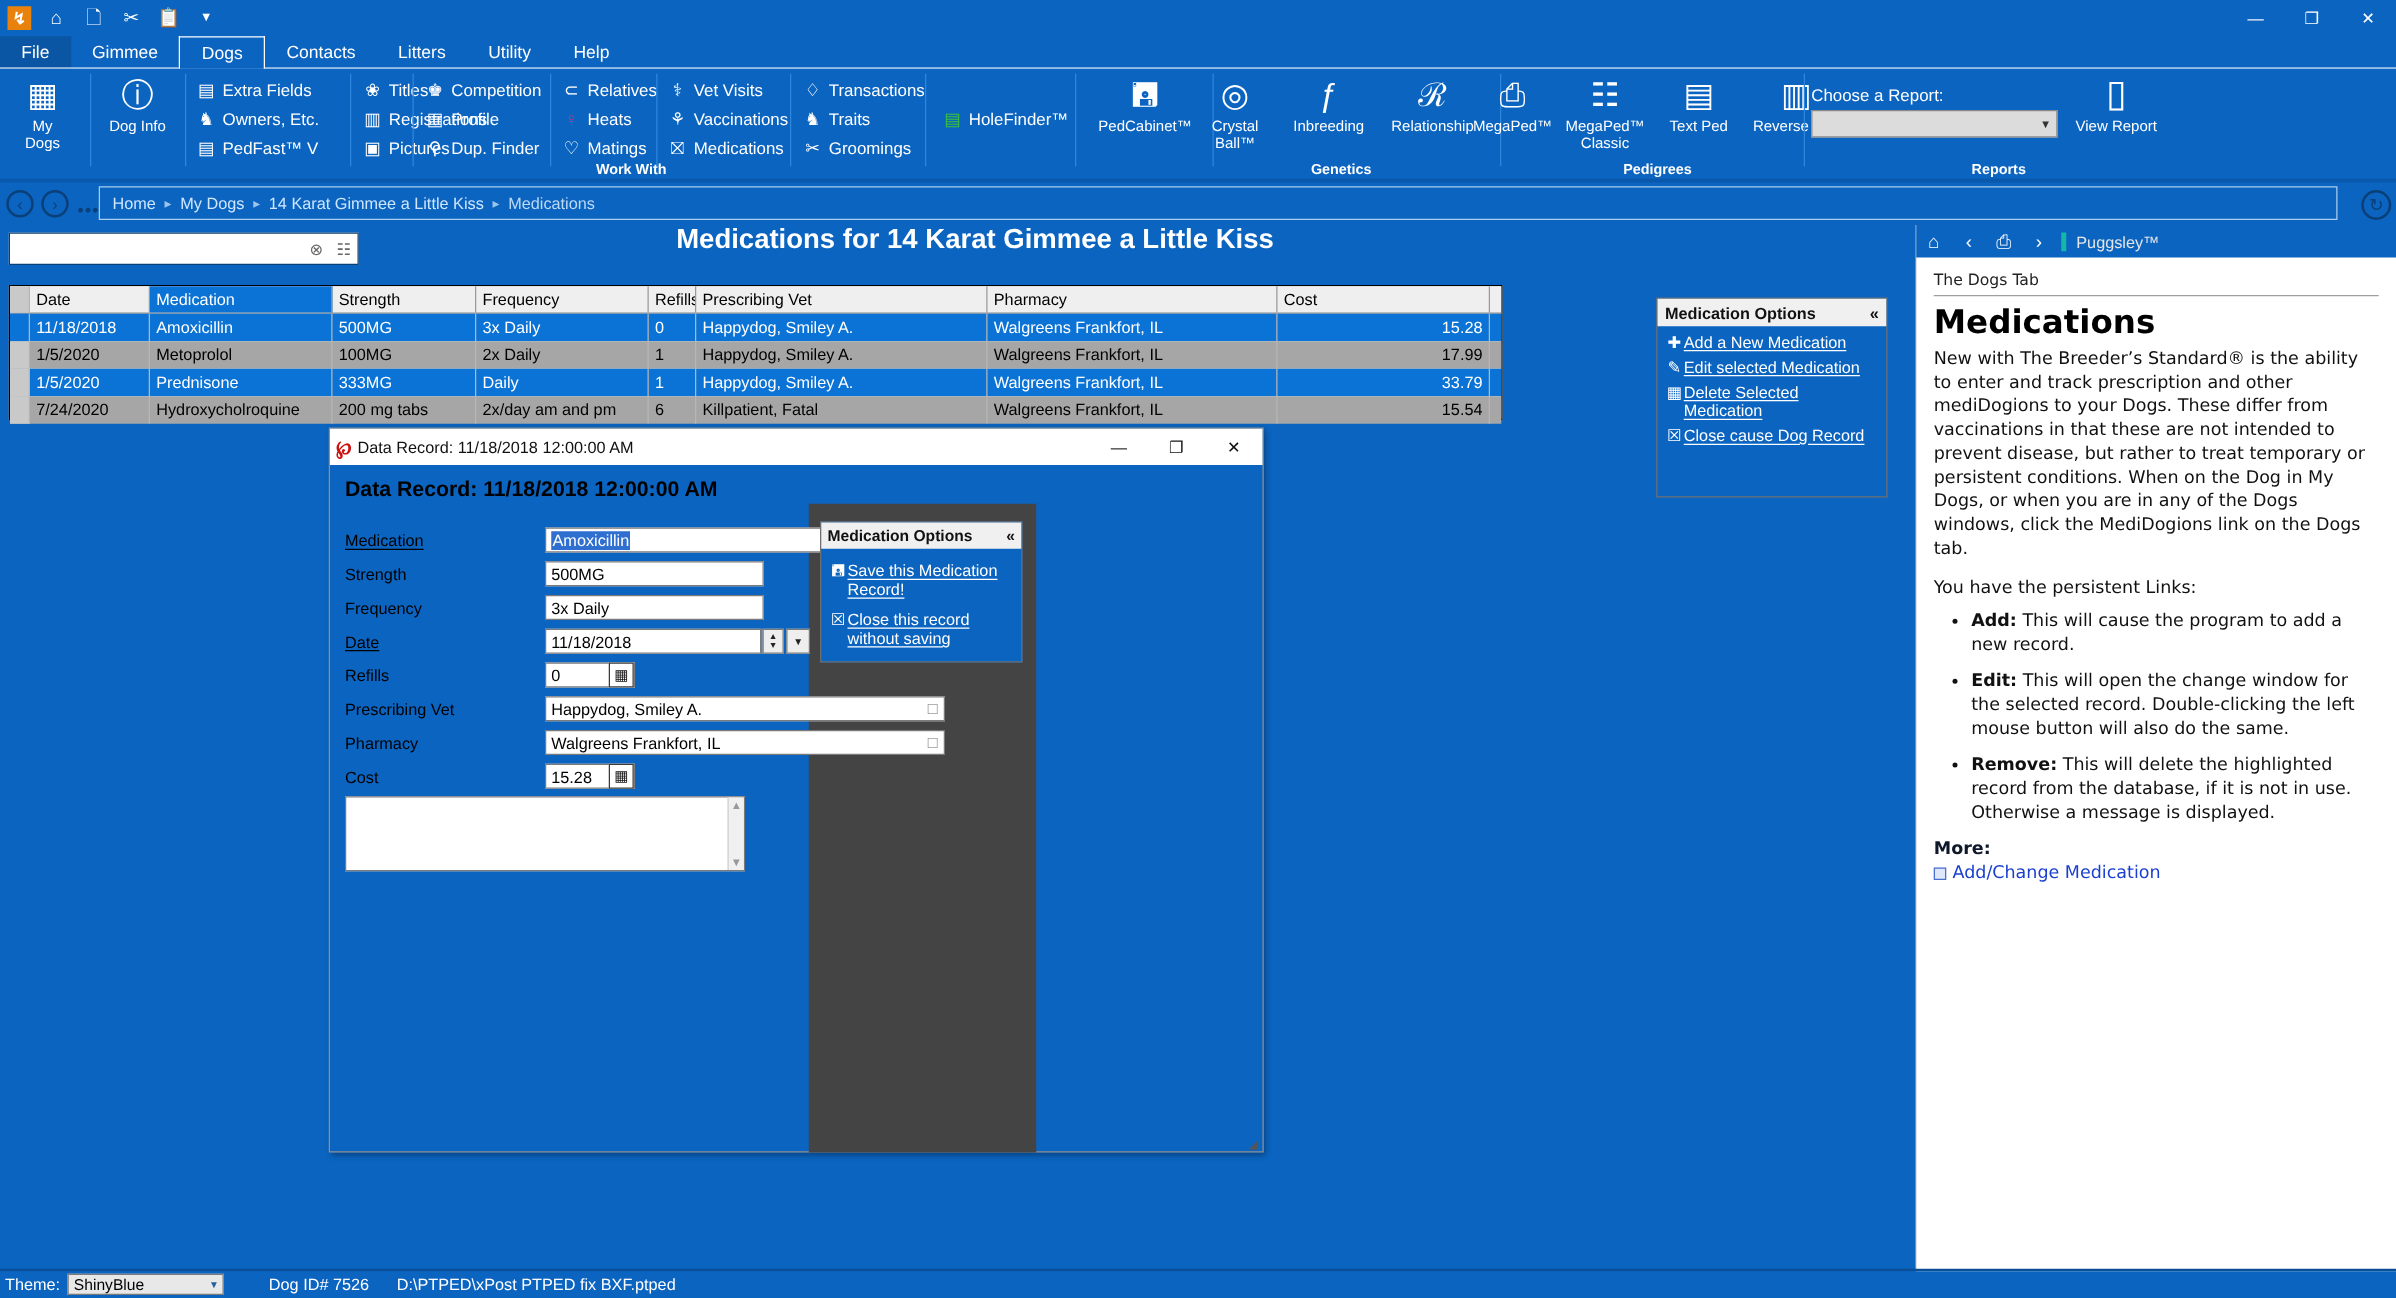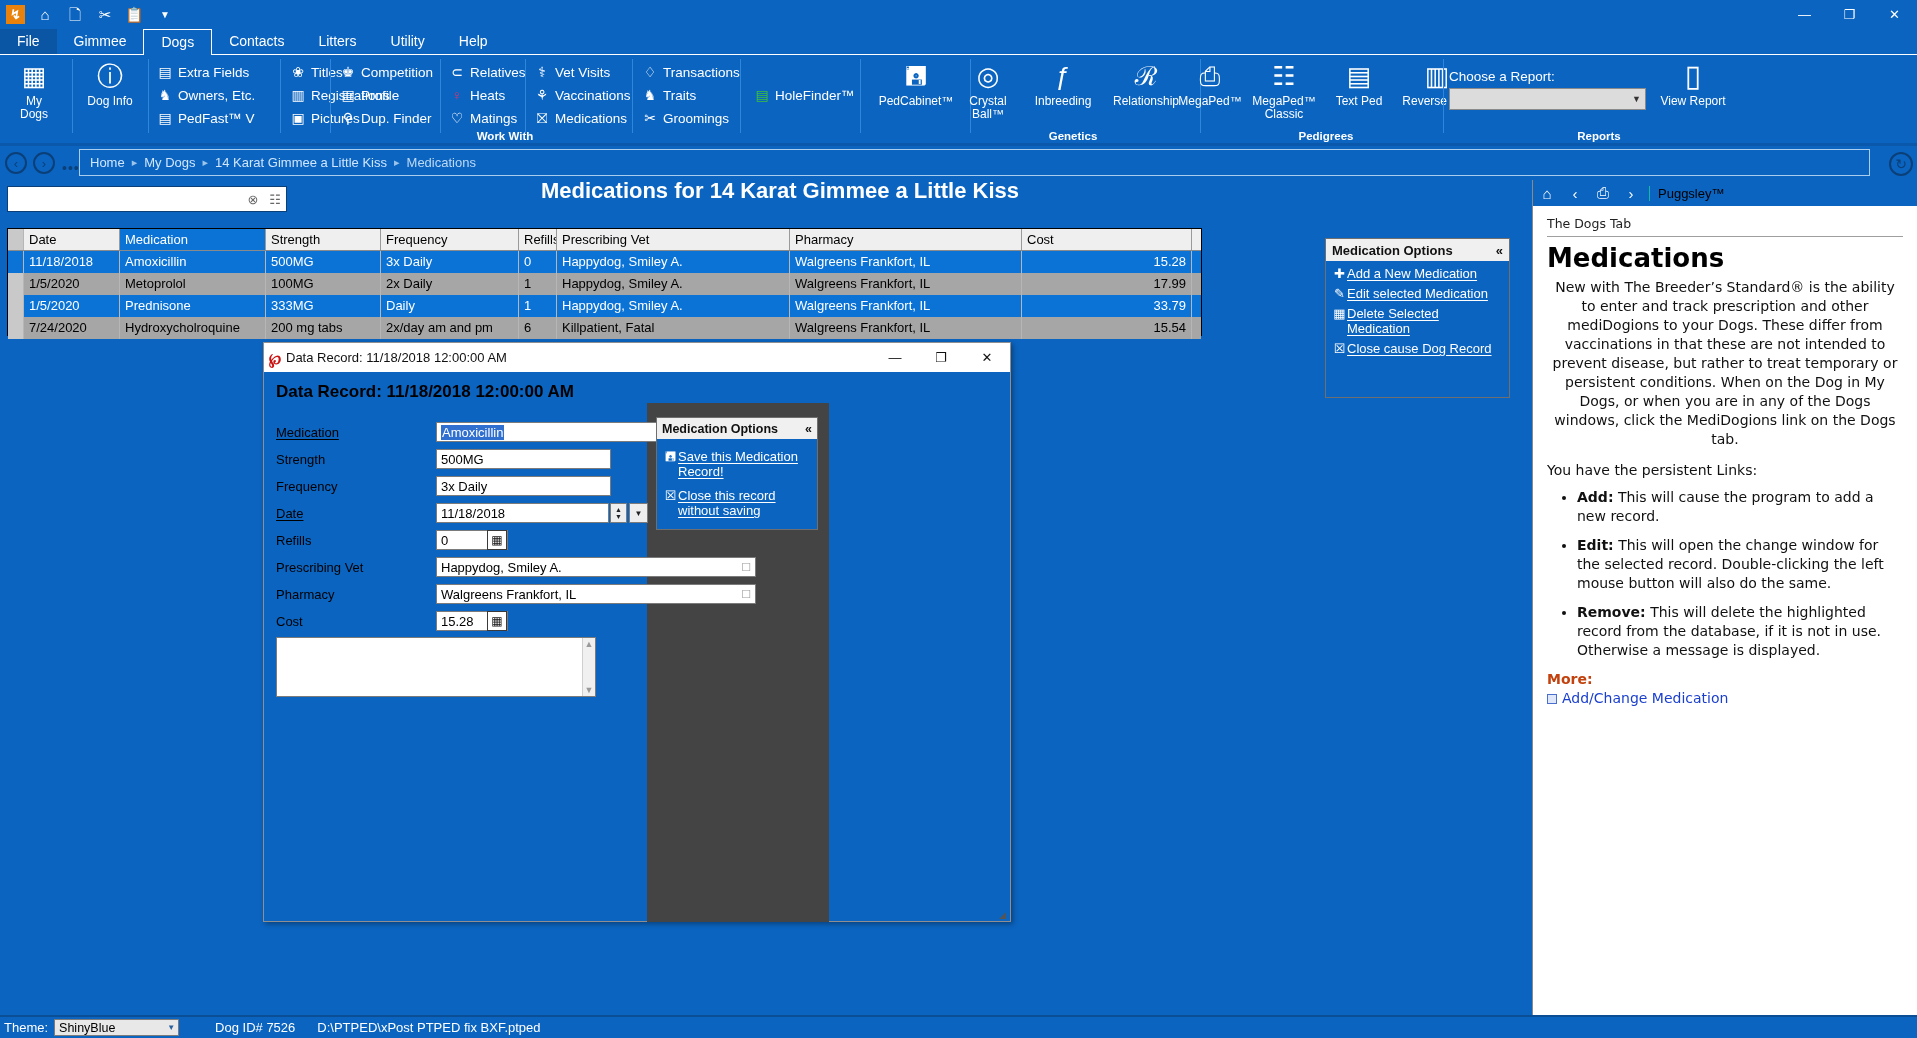--- a/index.html
+++ b/index.html
@@ -113,30 +113,30 @@
 
   
   #greyside { position:absolute; left:1310px; top:228px; width:222px; height:790px;
               background:#444; z-index:-1; }
 
   
   #helppane { position:absolute; left:1532px; top:180px; width:385px; height:838px;
               background:#fff; border-left:1px solid #8a8a8a; }
   #helptoolbar { height:26px; background:#0b64c0; display:flex; align-items:center; }
   .hico { width:28px; text-align:center; color:#fff; font-size:15px; }
-  #helpbrand { color:#000000; font-size:13px; padding-left:8px; border-left:1px solid #14b8a6; margin-left:4px; }
+  #helpbrand { color:#e5e5e5; font-size:13px; padding-left:8px; border-left:4px solid #14b8a6; margin-left:4px; }
   #helpbody { padding:8px 14px; font-size:14px; color:#111; font-family:"DejaVu Sans", sans-serif; line-height:19px; }
   #helpcrumb { font-size:12.5px; color:#222; border-bottom:1px solid #9f9f9f; padding-bottom:3px; }
   #helph1 { font-size:26px; font-weight:bold; margin:12px 0 10px 0; color:#000; }
-  #helppara { margin:0 0 12px 0;text-align:center; }
+  #helppara { margin:0 0 12px 0; }
   #helplinks { margin:0 0 8px 0; }
   #helpul { margin:0 0 10px 0; padding-left:30px; }
   #helpul li { margin-bottom:10px; }
   .bold { font-weight:bold; }
-  #moretitle { color:#c2410c; font-weight:bold; font-size:14px; margin-top:4px; }
+  #moretitle { color:#0f172a; font-weight:bold; font-size:14px; margin-top:4px; }
   #morelink { color:#1a3fcf; font-size:14px; display:flex; align-items:center; gap:5px; }
   .lnkbox { width:10px; height:10px; border:1px solid #4a6fcf; background:#dfe7fb; display:inline-block; }
 
   
   #dialog { position:absolute; left:263px; top:342px; width:748px; height:580px;
             background:#0b64c0; border:1px solid #8f8f8f; box-shadow:2px 2px 5px rgba(0,0,0,.35); }
   #dlgtitle { height:29px; background:#fff; display:flex; align-items:center; }
   #dlgicon { width:22px; text-align:center; color:#cc1111; font-weight:bold;
              font-family:"Liberation Serif", serif; font-size:15px; }
   #dlgtitletext { font-size:13px; color:#111; }

